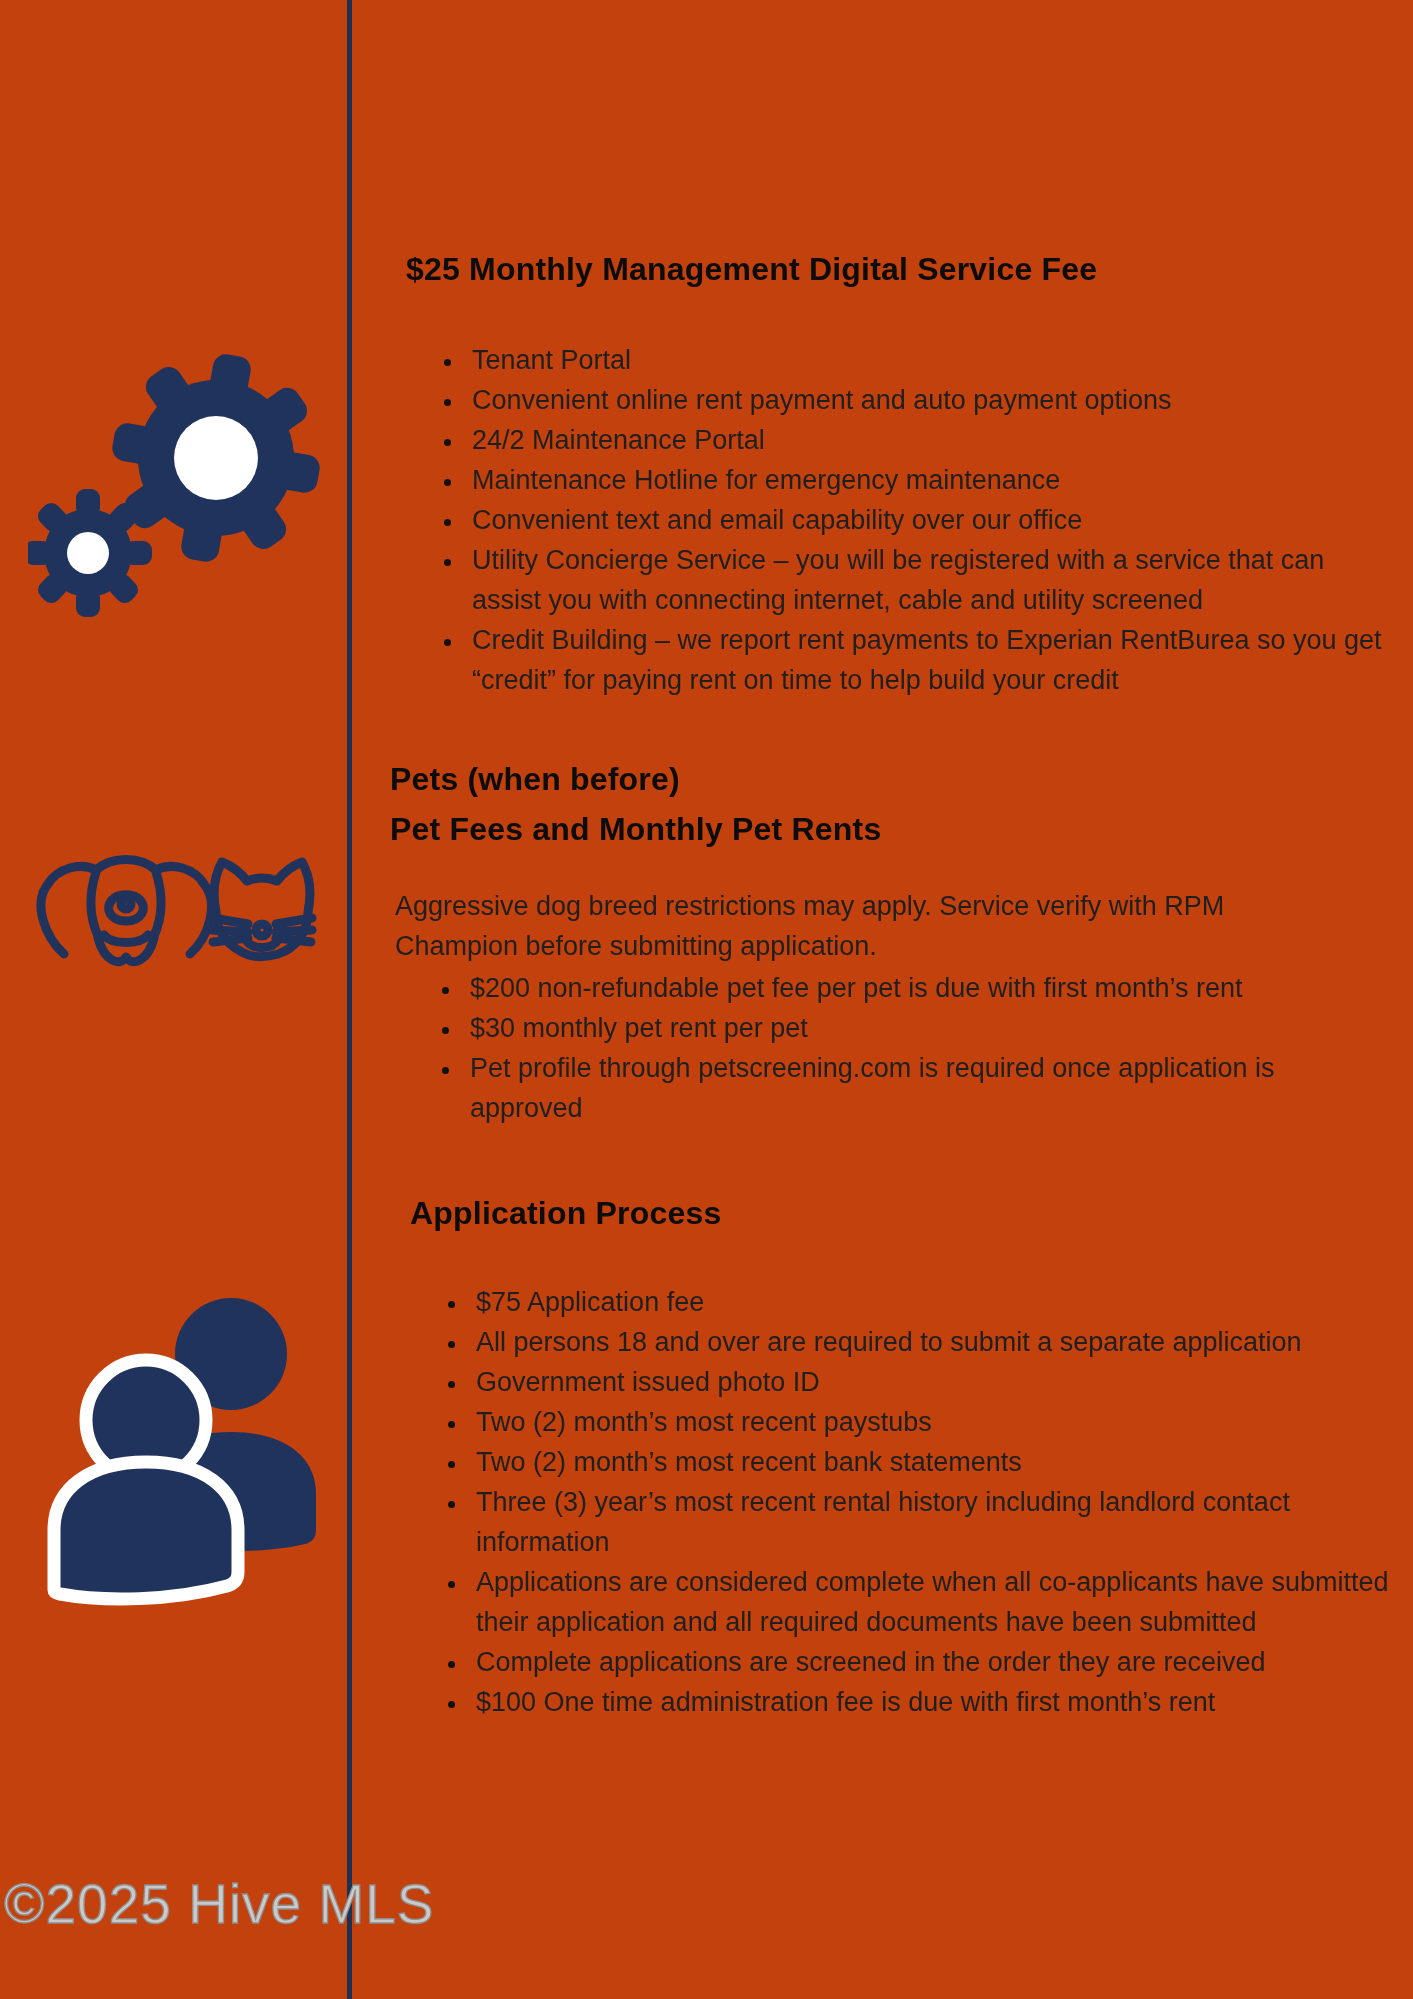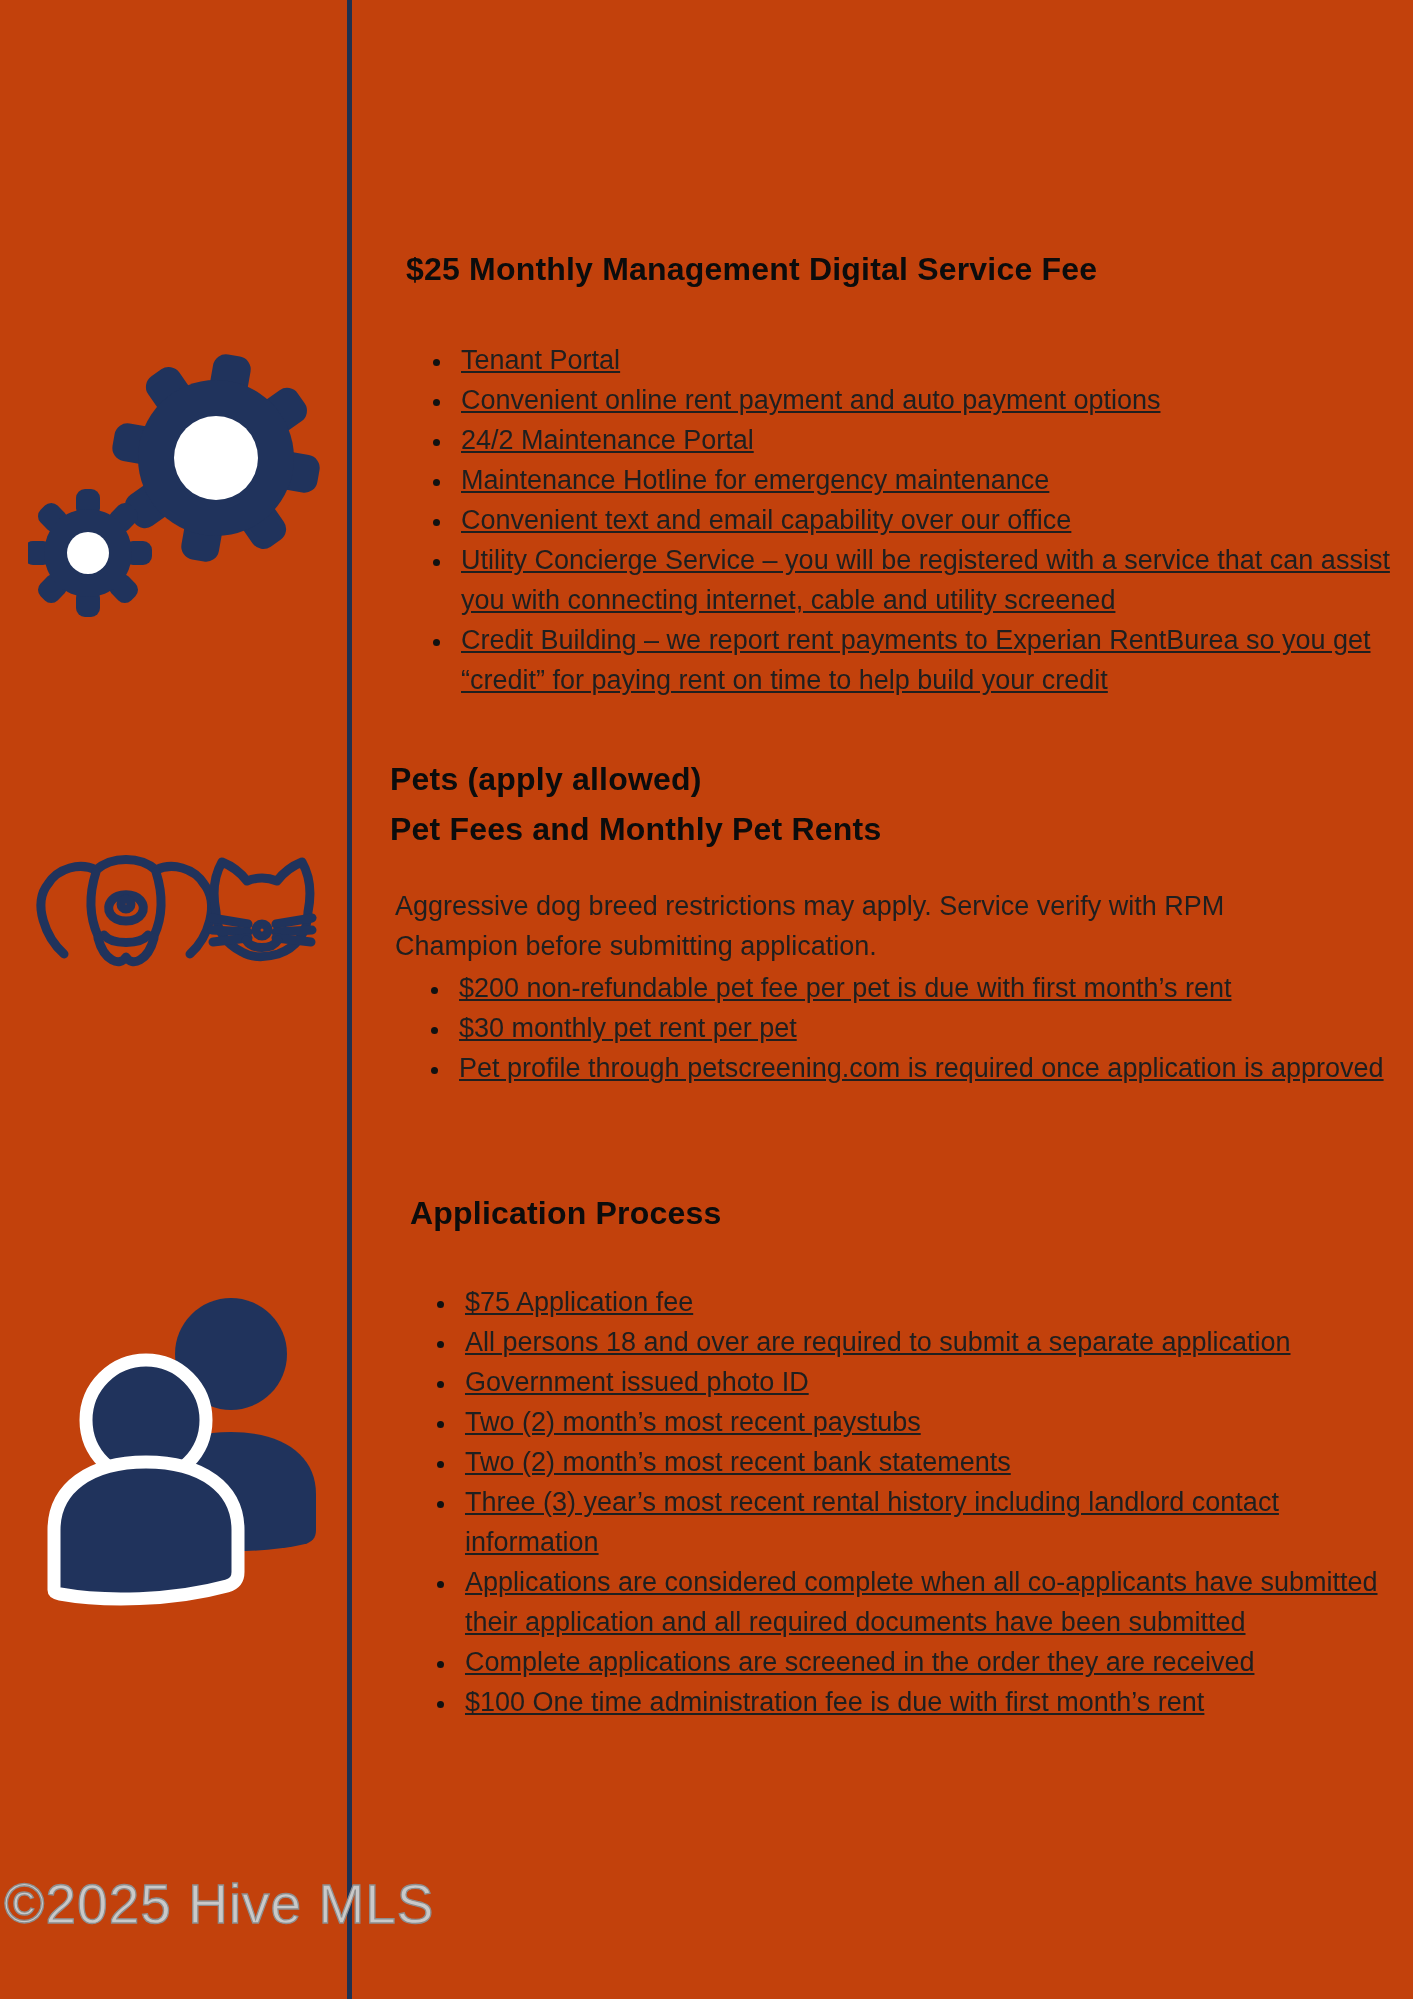--- a/index.html
+++ b/index.html
@@ -19,21 +19,21 @@
   .sec-pets{left:390px;top:754px;width:1005px;}
   .sec-app{left:410px;top:1192px;width:1010px;}
 
   .heading{
     font-size:32px;font-weight:bold;color:#0c0c0c;margin:0;line-height:42px;letter-spacing:0.2px;
   }
   .sec-pets .heading{line-height:50px;}
 
   .para{margin:32px 0 0 0;font-size:27px;line-height:40px;color:#1f1f1f;padding-left:5px;}
 
-  ul.bullets{margin:2px;padding:0 0 0 46px;list-style:disc;text-decoration:underline;}
+  ul.bullets{margin:13px;padding:0 0 0 46px;list-style:disc;}
   .sec-fee ul.bullets{margin-top:50px;}
   .sec-pets ul.bullets{margin-top:2px;padding-left:60px;}
   .sec-app ul.bullets{margin-top:48px;}
   ul.bullets li{
     font-size:27px;line-height:40px;color:#1f1f1f;padding-left:7px;
   }
   ul.bullets li::marker{color:#111;font-size:24px;}
 
   .watermark{
     position:absolute;left:4px;top:1872px;
@@ -113,21 +113,21 @@
         <path d="M292,78 L256,84"></path>
         <path d="M292,90 L256,92"></path>
         <path d="M291,102 L256,98"></path>
         <circle cx="242" cy="90" r="6"></circle>
         <path d="M226,100 C232,110 252,110 258,100"></path>
       </g>
     </svg>
   </div>
 
   <section class="sec-pets">
-    <h2 class="heading">Pets (apply allowed)</h2>
+    <h2 class="heading">Pets (when before)</h2>
     <h2 class="heading">Pet Fees and Monthly Pet Rents</h2>
     <p class="para">
       <span>Aggressive dog breed restrictions may apply. Service verify with RPM</span><br>
       <span>Champion before submitting application.</span>
     </p>
     <ul class="bullets">
       <li>$200 non-refundable pet fee per pet is due with first month’s rent</li>
       <li>$30 monthly pet rent per pet</li>
       <li>Pet profile through petscreening.com is required once application is approved</li>
     </ul>

